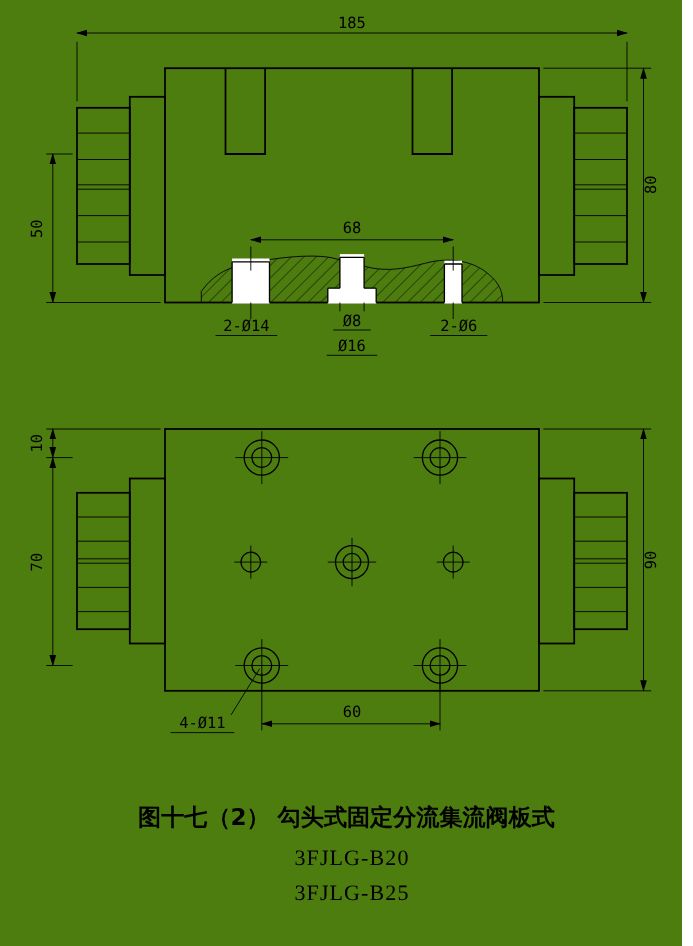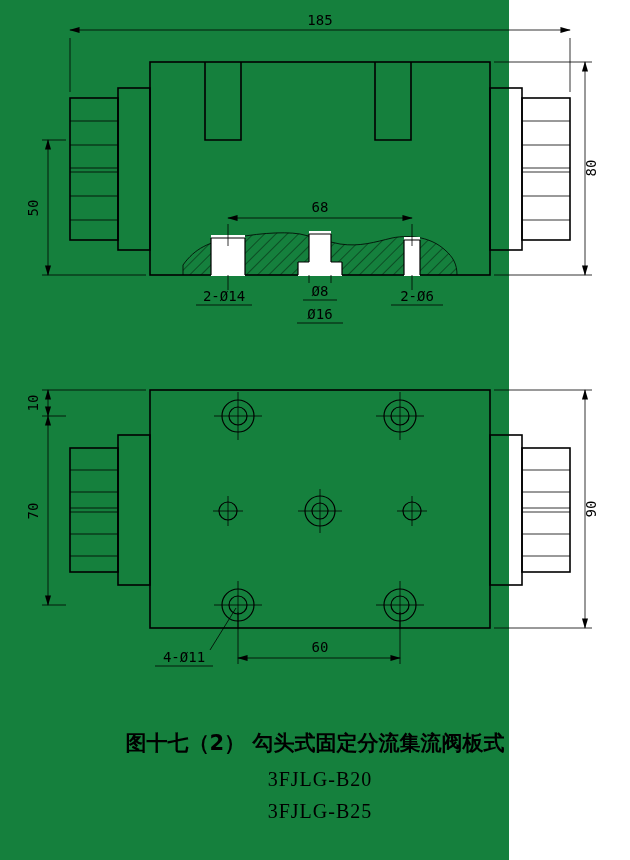--- a/index.html
+++ b/index.html
@@ -1,20 +1,20 @@
 <!DOCTYPE html>
 <html><head>
 <meta charset="utf-8">
 <style>
   html,body { margin:0; padding:0; background:#ffffff; }
   .page {
     position: relative;
-    width: 509px;
+    width: 620px;
     height: 860px;
-    background: #15803d;
+    background: #4d7c0f;
     font-family: "DejaVu Sans", sans-serif;
   }
   svg { display:block; }
   .thick { stroke:#000; stroke-width:1.6; fill:none; }
   .med   { stroke:#000; stroke-width:1.2; fill:none; }
   .thin  { stroke:#000; stroke-width:0.8; fill:none; }
   .dim-text {
     font-family: "DejaVu Sans Mono", monospace;
     font-size: 14px;
     fill: #000;

